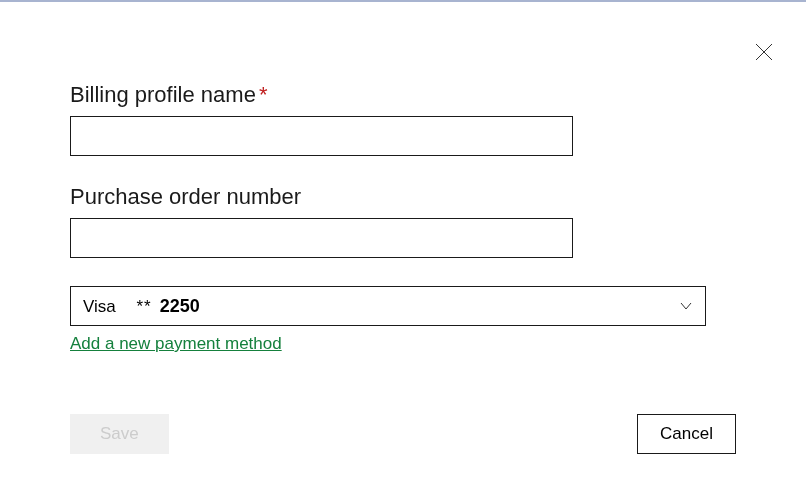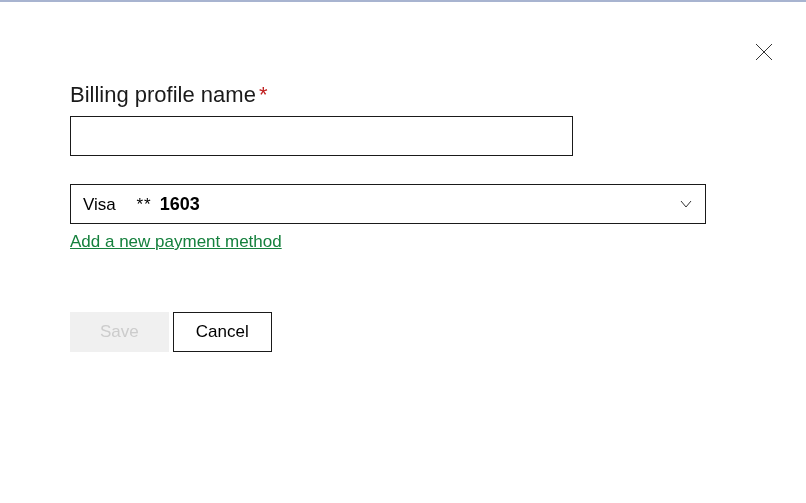--- a/index.html
+++ b/index.html
@@ -92,20 +92,21 @@
       font-size: 17px;
       text-decoration: underline;
       display: inline-block;
       margin-top: 8px;
       cursor: pointer;
     }
     .button-row {
       display: flex;
       gap: 4px;
       margin-top: 60px;
+      justify-content: space-between;
     }
     .btn {
       height: 40px;
       padding: 7px 22px;
       font-size: 17px;
       font-family: inherit;
       cursor: pointer;
       border: 1px solid #1a1a1a;
       background: #fff;
     }
@@ -129,28 +130,32 @@
 
 <div class="form-container">
 
   <div class="field-group">
     <label class="field-label">
       <span>Billing profile name</span><span class="required-asterisk">*</span>
     </label>
     <input type="text" class="text-input" value="" style="">
   </div>
 
+  <div class="field-group">
+    <label class="field-label">Purchase order number</label>
+    <input type="text" class="text-input" value="" style="">
+  </div>
 
   <div class="field-group">
     <div class="dropdown">
       <span class="dropdown-value">
         <span class="brand">Visa</span>
         <span>&nbsp;</span>
         <span class="mask">**</span>
-        <span class="last4">1603</span>
+        <span class="last4">2250</span>
       </span>
       <svg class="chevron" viewBox="0 0 14 14">
         <polyline points="2,4 7,10 12,4" fill="none" stroke="#333" stroke-width="1"></polyline>
       </svg>
     </div>
     <a class="link">Add a new payment method</a>
   </div>
 
   <div class="button-row">
     <button class="btn btn-save" disabled="">Save</button>

